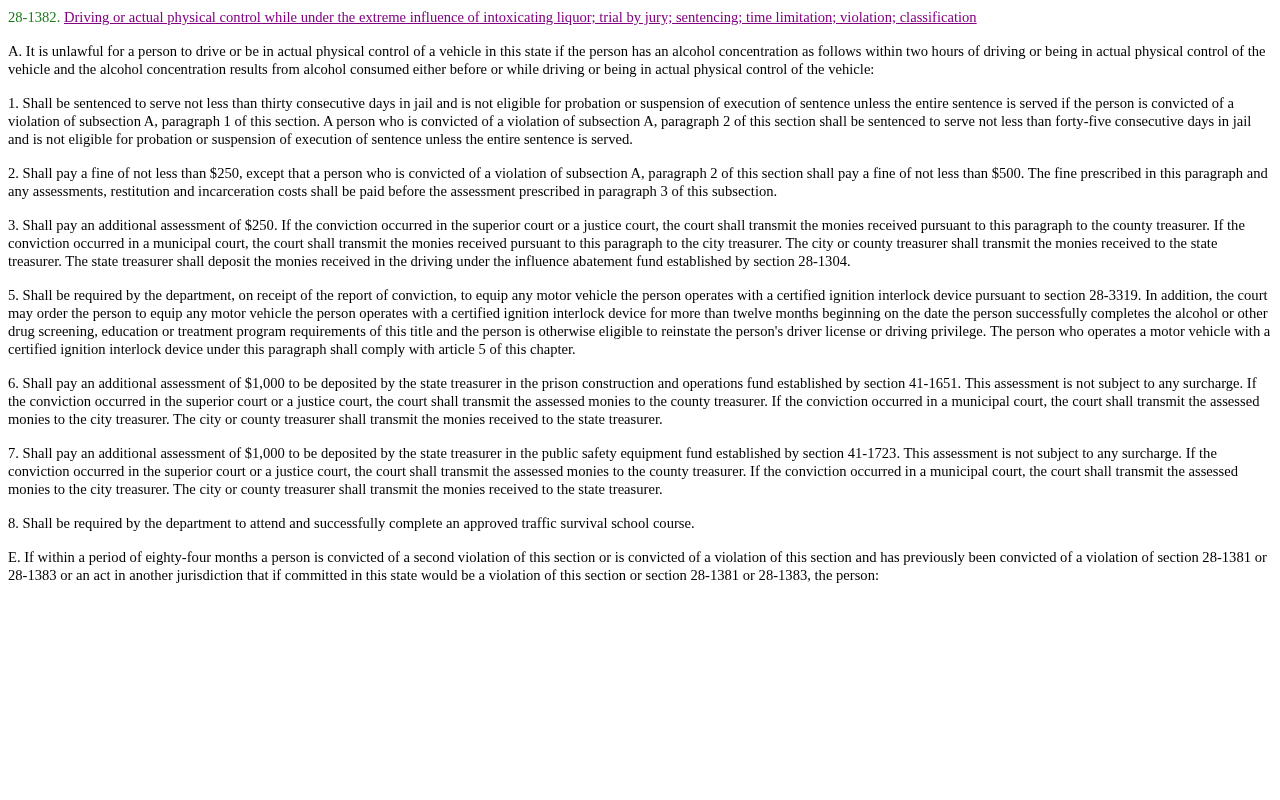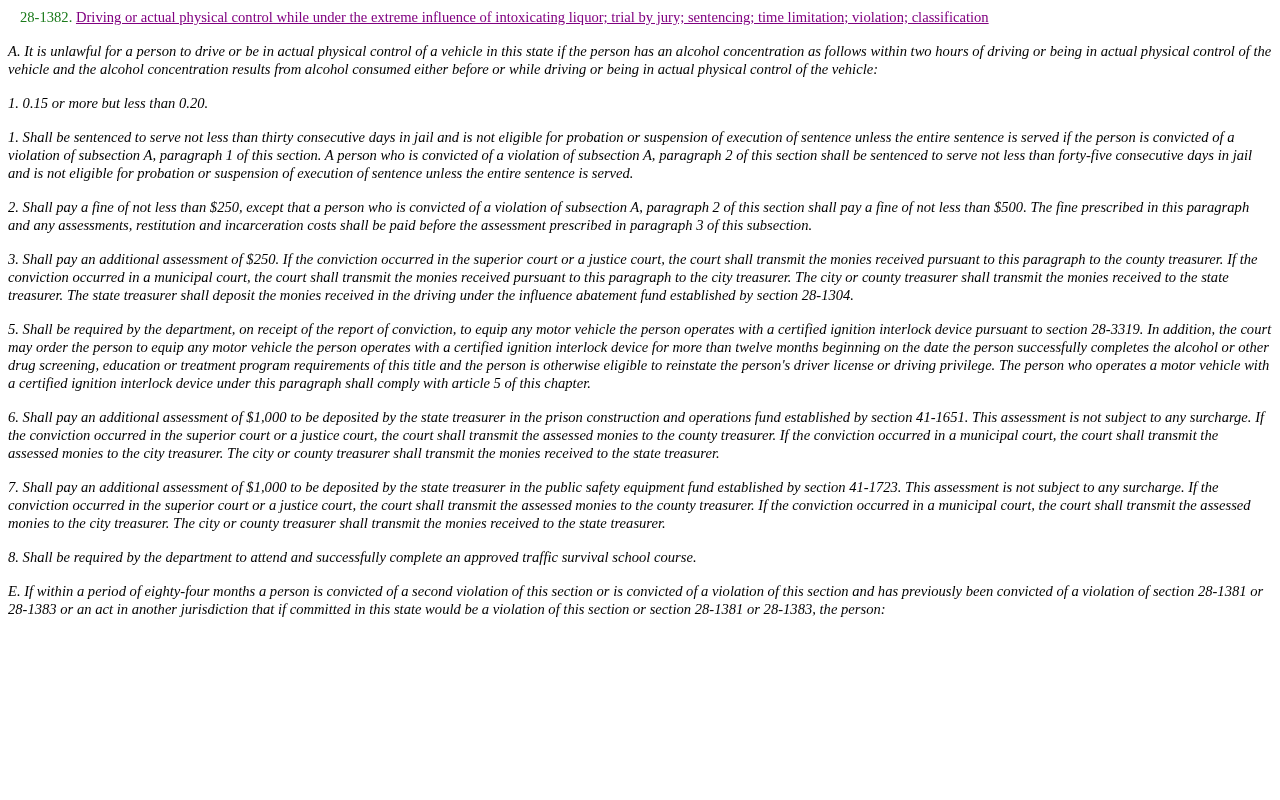--- a/index.html
+++ b/index.html
@@ -2,36 +2,35 @@
 <html><head>
 <meta charset="utf-8">
 <style>
   html, body { margin: 0; padding: 0; background: #ffffff; }
   body {
     width: 1280px; height: 800px; overflow: hidden;
     font-family: "Liberation Serif", "DejaVu Serif", serif;
     font-size: 14.6px; line-height: 18px; color: #000000;
   }
   .page { padding: 8px 8px 0 8px; }
-  .title-row { margin: 0 0 16px 12px; white-space: nowrap; }
+  .title-row { margin: 0 0 16px 0; white-space: nowrap; }
   .sec-num { color: #1a7a1a; }
   .sec-link { color: #800080; text-decoration: underline; cursor: pointer; }
-  p { margin: 0 0 16px 0; font-style: italic; }
+  p { margin: 0 0 16px 0; }
 </style>
 </head>
 <body>
 
 <div class="page">
   <div class="title-row">
     <span class="sec-num">28-1382.</span>
     <a class="sec-link">Driving or actual physical control while under the extreme influence of intoxicating liquor; trial by jury; sentencing; time limitation; violation; classification</a>
   </div>
 
   <p>A. It is unlawful for a person to drive or be in actual physical control of a vehicle in this state if the person has an alcohol concentration as follows within two hours of driving or being in actual physical control of the vehicle and the alcohol concentration results from alcohol consumed either before or while driving or being in actual physical control of the vehicle:</p>
-  <p>1. 0.15 or more but less than 0.20.</p>
   <p>1. Shall be sentenced to serve not less than thirty consecutive days in jail and is not eligible for probation or suspension of execution of sentence unless the entire sentence is served if the person is convicted of a violation of subsection A, paragraph 1 of this section.  A person who is convicted of a violation of subsection A, paragraph 2 of this section shall be sentenced to serve not less than forty-five consecutive days in jail and is not eligible for probation or suspension of execution of sentence unless the entire sentence is served.</p>
   <p>2. Shall pay a fine of not less than $250, except that a person who is convicted of a violation of subsection A, paragraph 2 of this section shall pay a fine of not less than $500. The fine prescribed in this paragraph and any assessments, restitution and incarceration costs shall be paid before the assessment prescribed in paragraph 3 of this subsection.</p>
   <p>3. Shall pay an additional assessment of $250. If the conviction occurred in the superior court or a justice court, the court shall transmit the monies received pursuant to this paragraph to the county treasurer. If the conviction occurred in a municipal court, the court shall transmit the monies received pursuant to this paragraph to the city treasurer. The city or county treasurer shall transmit the monies received to the state treasurer. The state treasurer shall deposit the monies received in the driving under the influence abatement fund established by section 28-1304.</p>
   <p>5. Shall be required by the department, on receipt of the report of conviction, to equip any motor vehicle the person operates with a certified ignition interlock device pursuant to section 28-3319. In addition, the court may order the person to equip any motor vehicle the person operates with a certified ignition interlock device for more than twelve months beginning on the date the person successfully completes the alcohol or other drug screening, education or treatment program requirements of this title and the person is otherwise eligible to reinstate the person's driver license or driving privilege. The person who operates a motor vehicle with a certified ignition interlock device under this paragraph shall comply with article 5 of this chapter.</p>
   <p>6. Shall pay an additional assessment of $1,000 to be deposited by the state treasurer in the prison construction and operations fund established by section 41-1651.  This assessment is not subject to any surcharge. If the conviction occurred in the superior court or a justice court, the court shall transmit the assessed monies to the county treasurer. If the conviction occurred in a municipal court, the court shall transmit the assessed monies to the city treasurer.  The city or county treasurer shall transmit the monies received to the state treasurer.</p>
   <p>7. Shall pay an additional assessment of $1,000 to be deposited by the state treasurer in the public safety equipment fund established by section 41-1723. This assessment is not subject to any surcharge.  If the conviction occurred in the superior court or a justice court, the court shall transmit the assessed monies to the county treasurer. If the conviction occurred in a municipal court, the court shall transmit the assessed monies to the city treasurer. The city or county treasurer shall transmit the monies received to the state treasurer.</p>
   <p>8. Shall be required by the department to attend and successfully complete an approved traffic survival school course.</p>
   <p>E. If within a period of eighty-four months a person is convicted of a second violation of this section or is convicted of a violation of this section and has previously been convicted of a violation of section 28-1381 or 28-1383 or an act in another jurisdiction that if committed in this state would be a violation of this section or section 28-1381 or 28-1383, the person:</p>
 </div>
 

